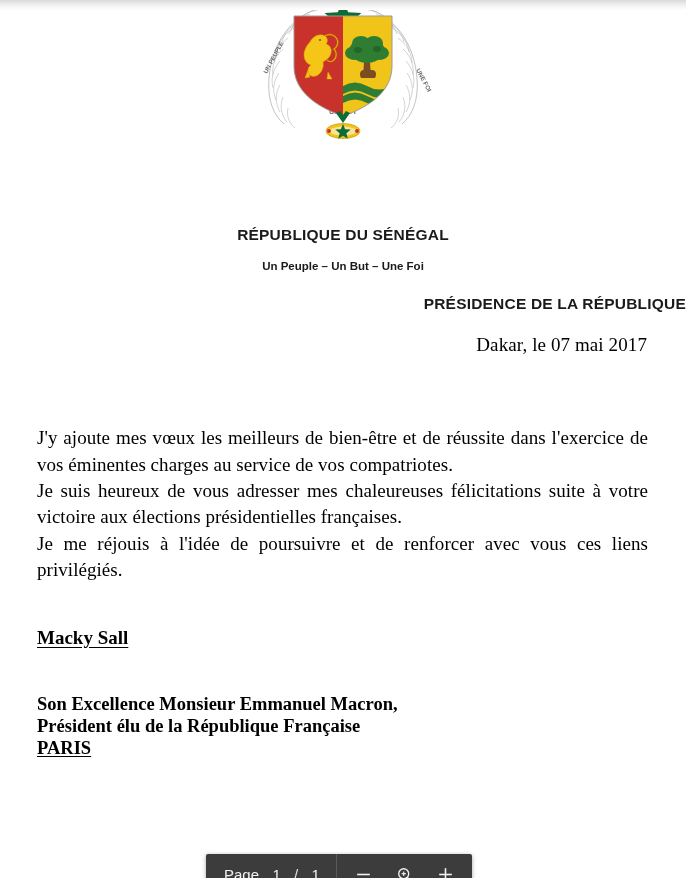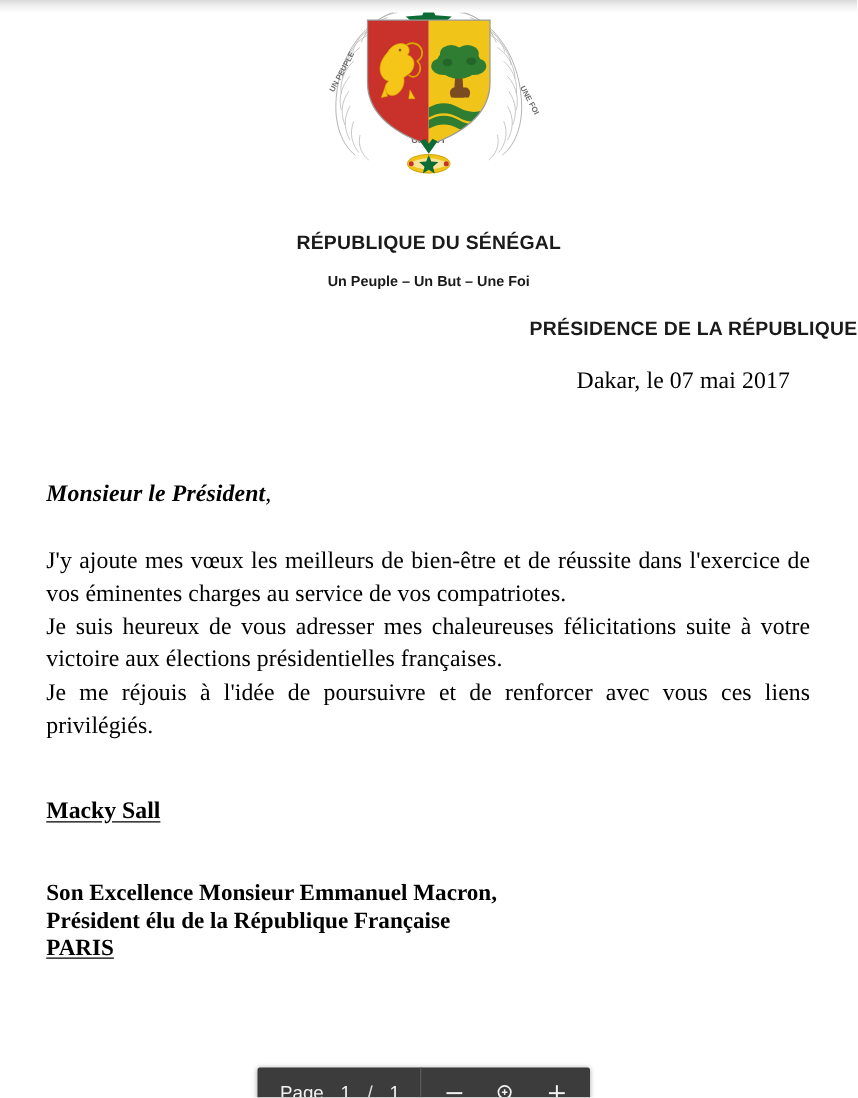--- a/index.html
+++ b/index.html
@@ -52,21 +52,21 @@
   #emblem-wrap svg { display: block; width: 100%; height: 100%; }
 
   .lh-title {
     font-family: "Liberation Sans", "DejaVu Sans", sans-serif;
     font-weight: bold;
     letter-spacing: .2px;
     color: #1a1a1a;
   }
   #republic-title {
     font-size: 15.5px;
-    margin-top: 44px;
+    margin-top: 84px;
     line-height: 1.1;
   }
   #motto {
     font-family: "Liberation Sans", "DejaVu Sans", sans-serif;
     font-size: 11.5px;
     font-weight: bold;
     margin-top: 17px;
     color: #1a1a1a;
   }
   #presidency-title {
@@ -74,21 +74,21 @@
     margin-top: 23px;
     line-height: 1.1;
     text-align: right;
   }
 
   
   #dateline {
     text-align: right;
     font-size: 19px;
     margin-top: 22px;
-    padding-right: 54px;
+    padding-right: 39px;
     letter-spacing: .1px;
   }
 
   
   #letter-body {
     margin-top: 69px;
     padding: 0 38px 0 37px;
   }
   #salutation {
     font-weight: bold;
@@ -310,23 +310,20 @@
 
       <div id="motto">Un Peuple – Un But – Une Foi</div>
 
       <div id="presidency-title" class="lh-title">PRÉSIDENCE DE LA RÉPUBLIQUE</div>
     </div>
 
     <div id="dateline">Dakar, le 07 mai 2017</div>
 
     <div id="letter-body">
 
-      <div id="salutation">
-        <span>Monsieur le Président</span><span class="comma">,</span>
-      </div>
 
       <div id="paragraphs">
         <p>J'y ajoute mes vœux les meilleurs de bien-être et de réussite dans l'exercice de vos éminentes charges au service de vos compatriotes.</p>
         <p>Je suis heureux de vous adresser mes chaleureuses félicitations suite à votre victoire aux élections présidentielles françaises.</p>
         <p>Je me réjouis à l'idée de poursuivre et de renforcer avec vous ces liens privilégiés.</p>
       </div>
 
       <div id="signature">
         <span id="signature-name">Macky Sall</span>
       </div>

